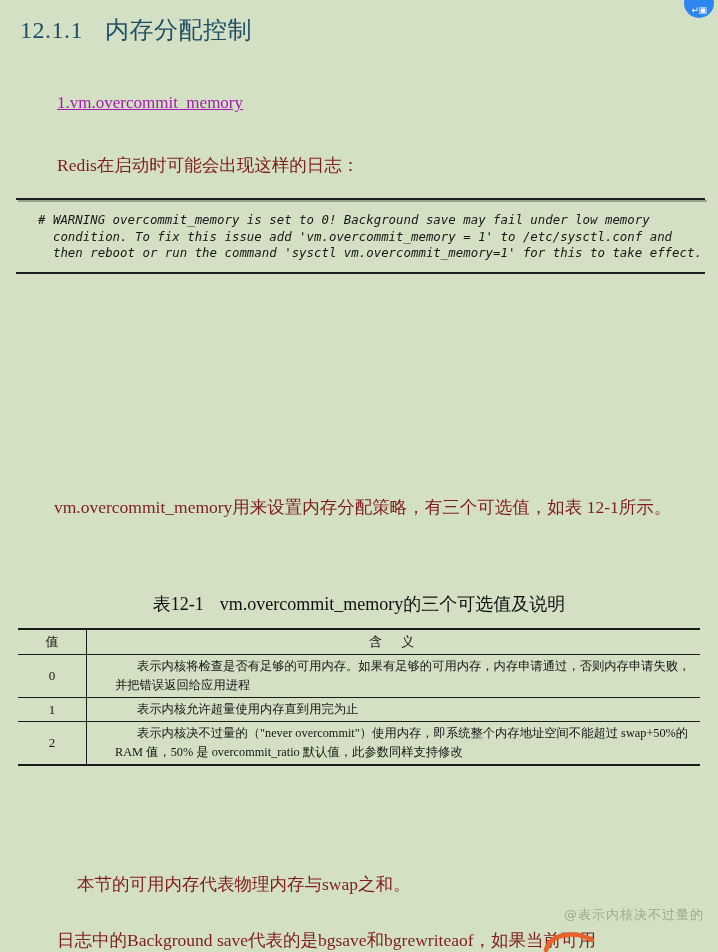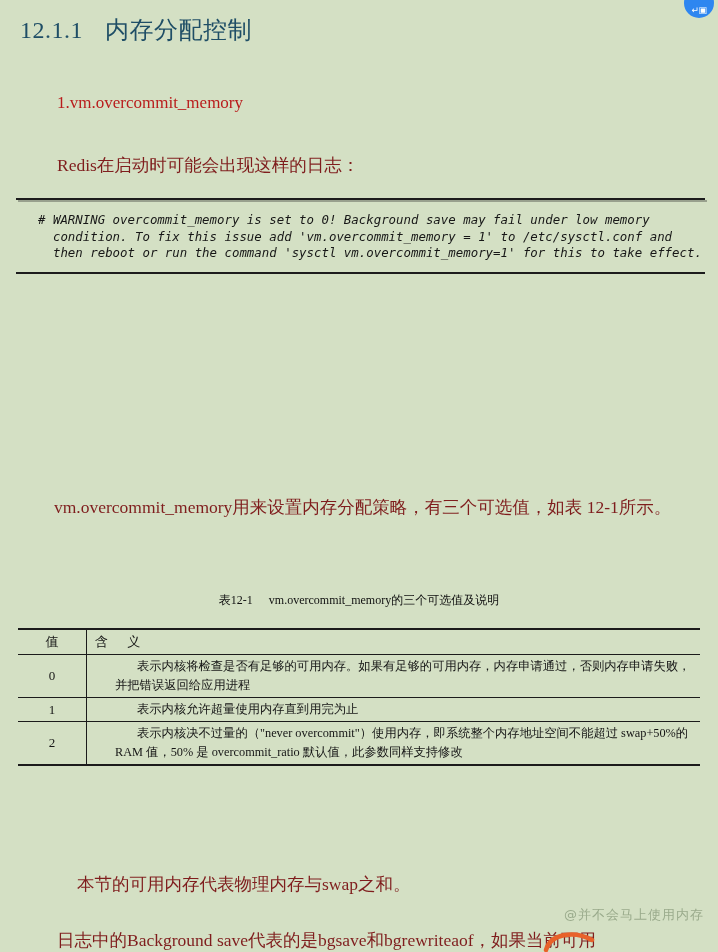--- a/index.html
+++ b/index.html
@@ -57,22 +57,23 @@
     letter-spacing: 0.5px;
     white-space: nowrap;
   }
   .h-section .num { margin-right: 22px; }
 
   .h-sub {
     position: absolute;
     left: 57px;
     top: 93px;
     font-size: 17px;
-    color: #b91c1c;
-    white-space: nowrap;
+    color: #a21caf;
+    white-space: nowrap;
+    text-decoration: underline;
   }
 
   
   .para {
     position: absolute;
     font-size: 17.5px;
     line-height: 31px;
     color: #7f1d1d;
     text-align: justify;
   }
@@ -134,21 +135,21 @@
   }
   .code-body .ln { display: block; }
 
   
   .table-caption {
     position: absolute;
     left: 0;
     top: 592px;
     width: 718px;
     text-align: center;
-    font-size: 12px;
+    font-size: 18px;
     color: #101010;
   }
   .table-caption .cap-num { margin-right: 16px; }
 
   
   .tbl-wrap {
     position: absolute;
     left: 18px;
     top: 628px;
     width: 682px;
@@ -164,21 +165,21 @@
     padding: 2px 4px;
   }
   .thead-row th {
     border-top: 2.2px solid #1b1b1b;
     border-bottom: 1.3px solid #1b1b1b;
     font-weight: normal;
     height: 20px;
     font-size: 13px;
   }
   .thead-row th.c-val { width: 60px; text-align: center; }
-  .thead-row th.c-mean { text-align: left; letter-spacing: 8px; padding-left: 8px; }
+  .thead-row th.c-mean { text-align: center; letter-spacing: 8px; padding-left: 8px; }
 
   .vtbl td.c-val {
     width: 60px;
     text-align: center;
     border-right: 1.3px solid #1b1b1b;
     font-size: 13px;
   }
   .vtbl td.c-mean {
     padding-left: 28px;
     padding-right: 6px;
@@ -349,21 +350,21 @@
         <td class="c-val">2</td>
         <td class="c-mean cell-indent">表示内核决不过量的（"never overcommit"）使用内存，即系统整个内存地址空间不能超过 swap+50%的 RAM 值，50% 是 overcommit_ratio 默认值，此参数同样支持修改</td>
       </tr>
     </tbody>
       </table>
   </div>
 
 
   <div class="para p-note-body">本节的可用内存代表物理内存与swap之和。</div>
 
-  <div class="watermark">@并不会马上使用内存</div>
+  <div class="watermark">@表示内核决不过量的</div>
 
   <div class="para p-tail">日志中的Background save代表的是bgsave和bgrewriteaof，如果当前可用</div>
 
   <svg class="swoosh" viewBox="0 0 60 28">
     <path d="M6 22 C 10 6, 34 2, 52 12" stroke="#e8622a" stroke-width="4.5" fill="none" stroke-linecap="round"></path>
   </svg>
 
 </div>
 
 </body></html>

